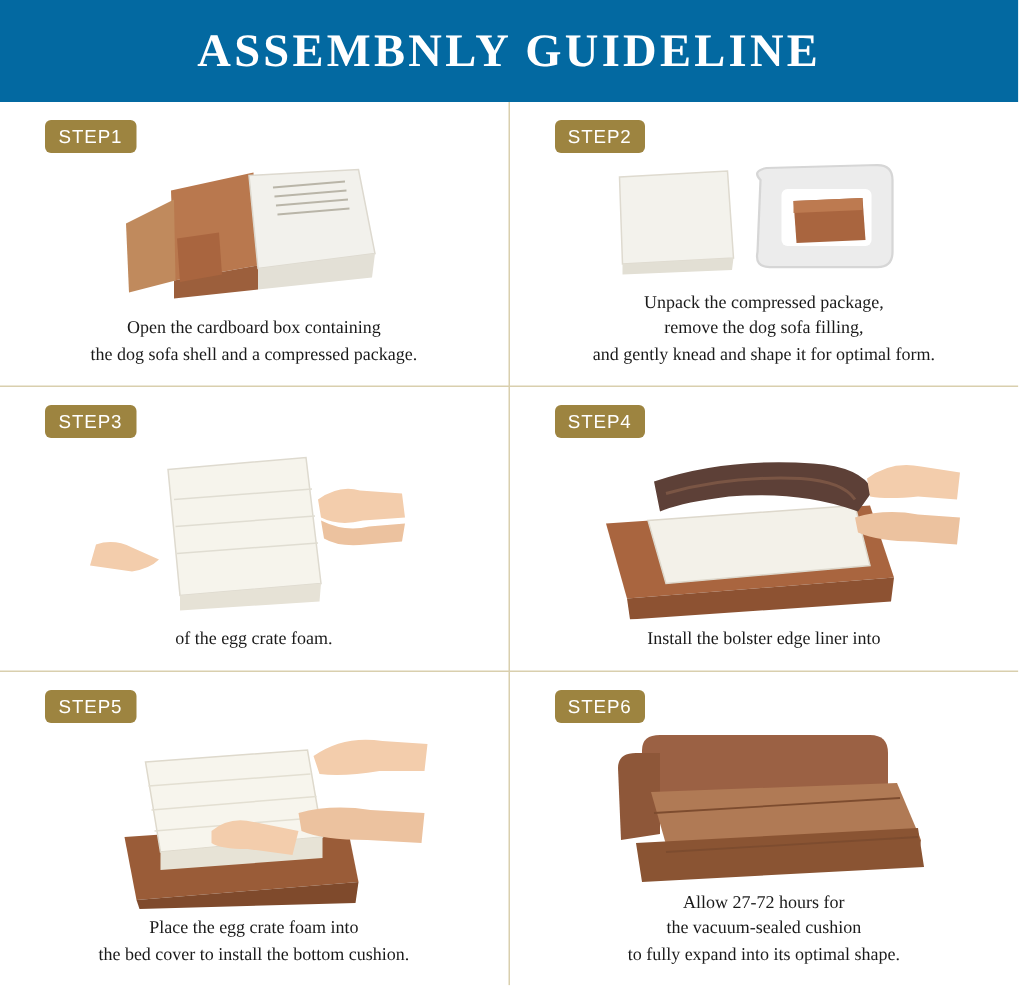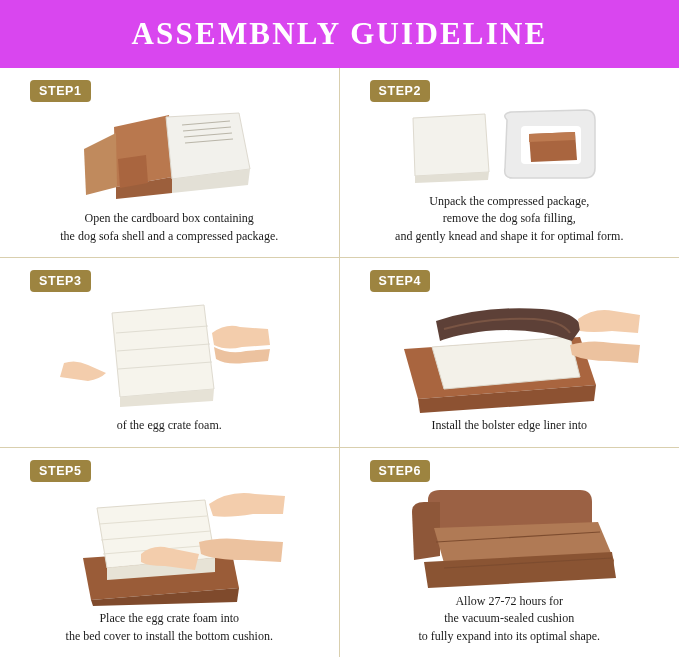--- a/index.html
+++ b/index.html
@@ -12,21 +12,21 @@
   }
   .page {
     position: relative;
     width: 679px;
     height: 657px;
     background: #ffffff;
     overflow: hidden;
   }
   .header {
     height: 68px;
-    background: #d946ef;
+    background: #0369a1;
     display: flex;
     align-items: center;
     justify-content: center;
   }
   .header-title {
     color: #ffffff;
     font-family: "Liberation Serif", serif;
     font-size: 31px;
     font-weight: bold;
     letter-spacing: 2.2px;
@@ -49,21 +49,21 @@
   .cell.rborder { border-right: 1px solid #d9cfae; }
   .cell.bborder { border-bottom: 1px solid #d9cfae; }
 
   .step-badge {
     align-self: flex-start;
     margin-left: 16px;
     background: #9d8440;
     color: #ffffff;
     font-family: "Liberation Sans", sans-serif;
     font-size: 12.5px;
-    font-weight: bold;
+    font-weight: normal;
     letter-spacing: 0.6px;
     padding: 4px 9px 4px 9px;
     border-radius: 4px;
   }
   .art {
     flex: 1 1 auto;
     width: 100%;
     display: flex;
     align-items: center;
     justify-content: center;

